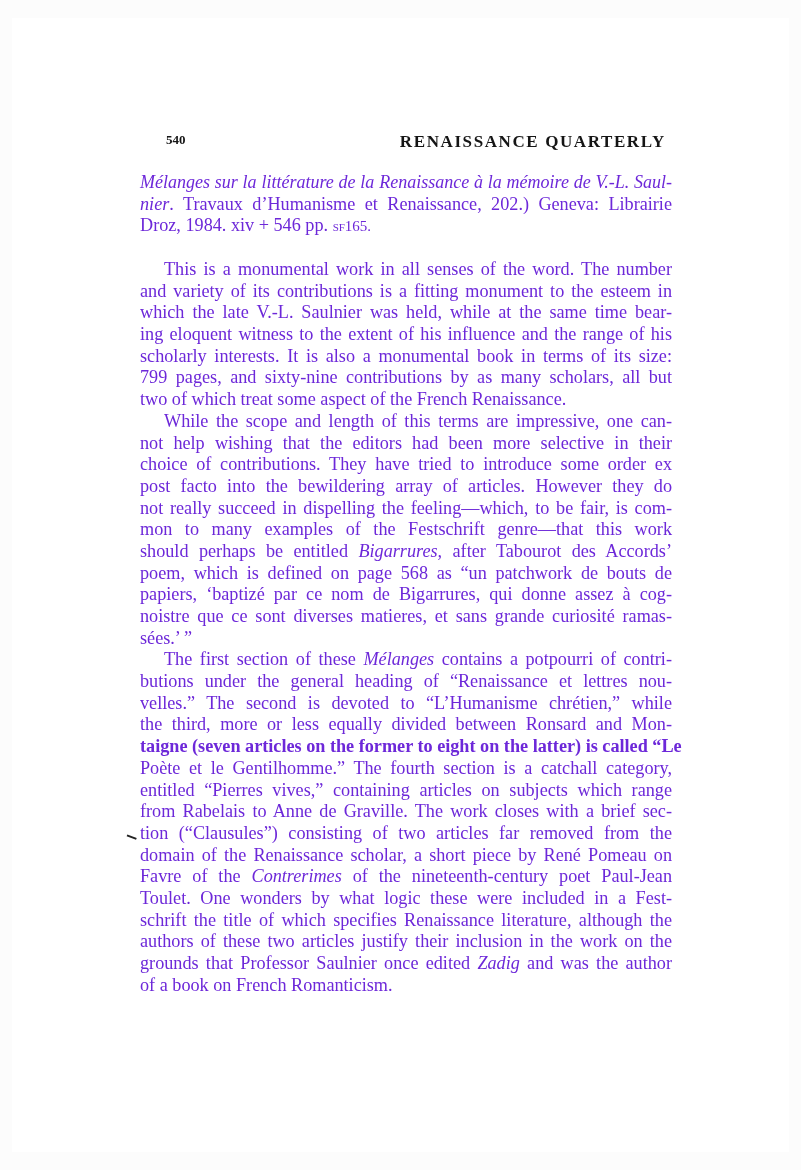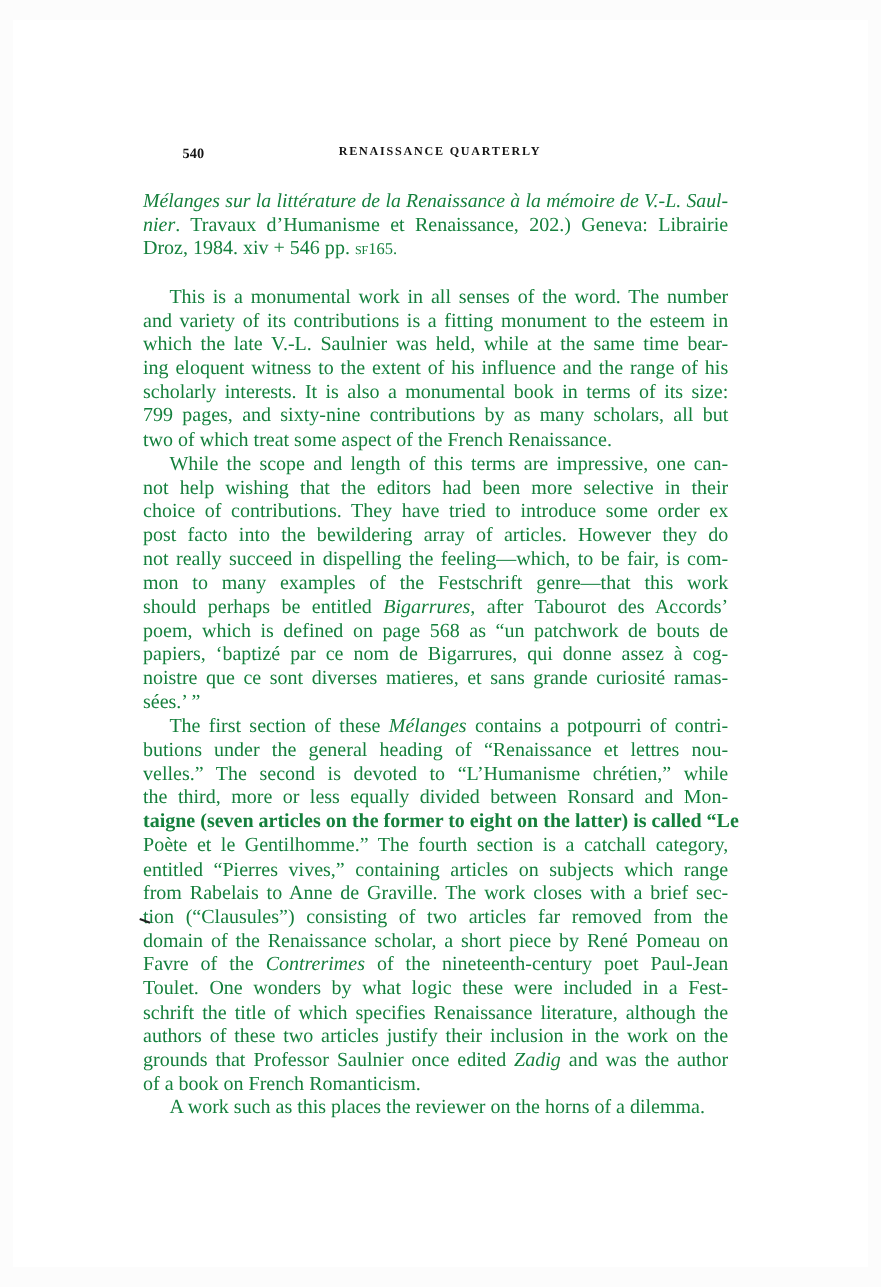--- a/index.html
+++ b/index.html
@@ -6,33 +6,33 @@
   body {
     width: 801px; height: 1170px;
     background: #fcfcfc;
     position: relative; overflow: hidden;
   }
   .page {
     position: absolute; left: 12px; top: 18px; right: 12px; bottom: 18px;
     background: #ffffff;
   }
   .txt {
-    position: absolute; left: 130px; width: 532px;
+    position: absolute; left: 140px; width: 532px;
     font-family: "Liberation Serif", "DejaVu Serif", serif;
-    color: #15803d;
+    color: #6d28d9;
   }
   .header {
     position: absolute; top: 132px; left: 134px; width: 532px; height: 20px;
     font-family: "Liberation Serif", "DejaVu Serif", serif;
     color: #151515;
   }
   .pageno { position: absolute; left: 0; top: 0; font-size: 13px; font-weight: bold; margin-left: 32px; }
   .runhead {
-    position: absolute; left: 0; width: 100%; top: 0; text-align: center;
-    font-size: 11px; letter-spacing: 1.6px; font-weight: bold;
+    position: absolute; left: 0; width: 100%; top: 0; text-align: right;
+    font-size: 17px; letter-spacing: 1.6px; font-weight: bold;
   }
   .line {
     display: block; height: 21.7px; line-height: 21.7px;
     font-size: 18.2px;
     text-align: justify; text-align-last: justify;
     white-space: nowrap; overflow: visible;
   }
   .line.last { text-align-last: left; }
   .line.indent { padding-left: 24px; }
   .it { font-style: italic; }
@@ -98,18 +98,15 @@
     <span class="line" style="white-space: nowrap;">tion (“Clausules”) consisting of two articles far removed from the</span>
     <span class="line" style="white-space: nowrap;">domain of the Renaissance scholar, a short piece by René Pomeau on</span>
     <span class="line" style="white-space: nowrap;"><span>Favre of the </span><span class="it">Contrerimes</span><span> of the nineteenth-century poet Paul-Jean</span></span>
     <span class="line" style="white-space: nowrap;">Toulet. One wonders by what logic these were included in a Fest-</span>
     <span class="line" style="white-space: nowrap;">schrift the title of which specifies Renaissance literature, although the</span>
     <span class="line" style="white-space: nowrap;">authors of these two articles justify their inclusion in the work on the</span>
     <span class="line" style="white-space: nowrap;"><span>grounds that Professor Saulnier once edited </span><span class="it">Zadig</span><span> and was the author</span></span>
     <span class="line last" style="white-space: nowrap;">of a book on French Romanticism.</span>
   </div>
 
-  <div>
-    <span class="line indent last" style="white-space: nowrap;">A work such as this places the reviewer on the horns of a dilemma.</span>
-  </div>
 </div>
 
 <div class="mark"></div>
 
 </body></html>

